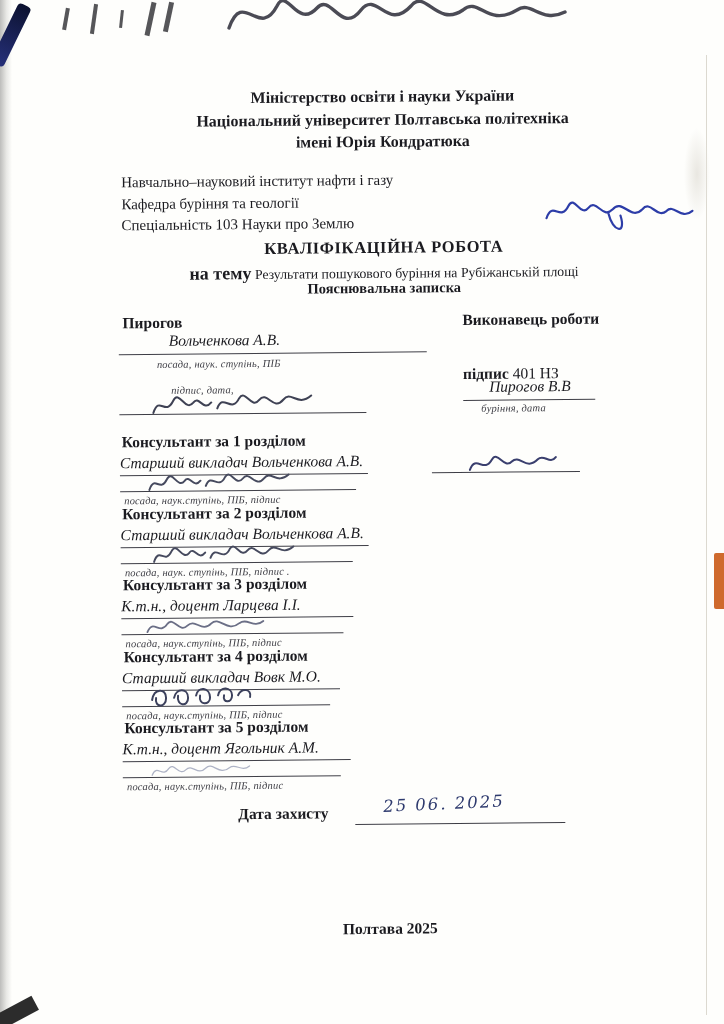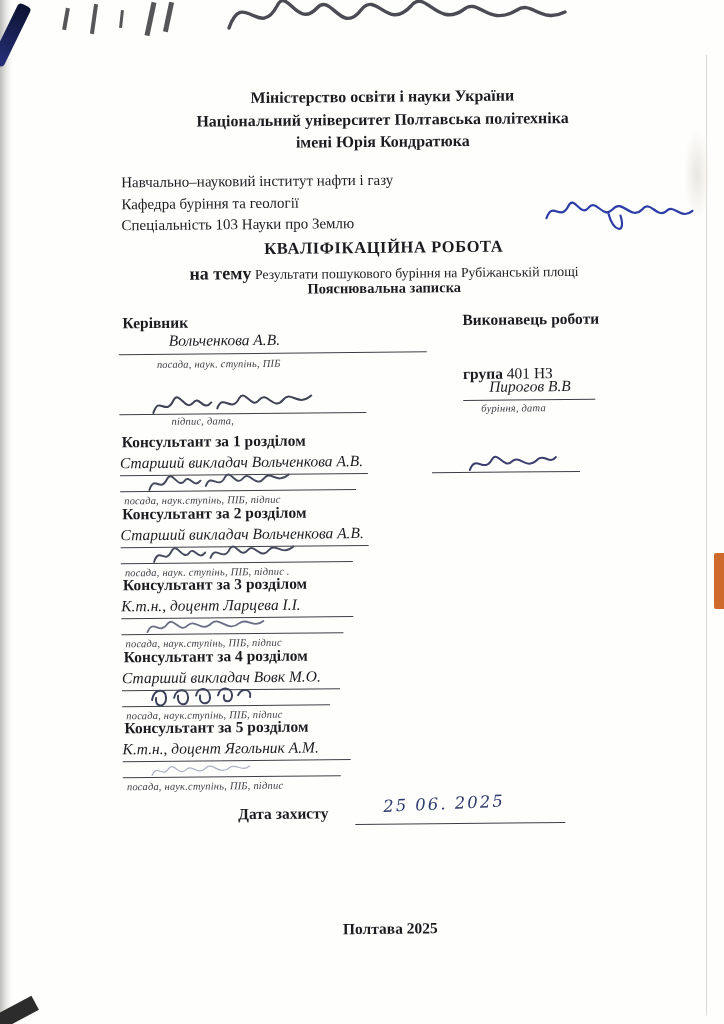--- a/index.html
+++ b/index.html
@@ -96,39 +96,39 @@
     <div class="cwrap" style="top:238px;">
       <div class="title">КВАЛІФІКАЦІЙНА РОБОТА</div>
     </div>
     <div class="cwrap topic" style="top:262px;">
       <span class="tl">на тему</span><span> Результати пошукового буріння на Рубіжанській площі</span>
     </div>
     <div class="cwrap" style="top:280px;">
       <div class="subtitle">Пояснювальна записка</div>
     </div>
 
-    <div class="abs role" style="left:124px;top:312px;">Керівник</div>
+    <div class="abs role" style="left:124px;top:312px;">Пирогов</div>
     <div class="abs role" style="left:464px;top:312px;">Виконавець роботи</div>
 
     <div class="abs ul nameline" style="left:120px;top:330px;width:308px;">
       <span style="padding-left:50px;">Вольченкова А.В.</span>
     </div>
     <div class="abs cap" style="left:158px;top:357px;">посада, наук. ступінь, ПІБ</div>
     <div class="abs ul sigline" style="left:120px;top:364px;width:247px;height:26px;">
       <svg class="sig" style="left:28px;bottom:-7px;" width="170" height="34" viewBox="0 0 170 34">
         <path d="M6 26 C 12 8 18 30 26 14 C 32 2 38 26 46 16 C 52 8 56 26 64 16 M70 22 C 76 6 84 28 92 12 C 98 2 104 24 112 14 C 120 4 126 26 136 14 C 144 4 150 22 164 10" fill="none" stroke="#3f4254" stroke-width="2" stroke-linecap="round"></path>
       </svg>
     </div>
-    <div class="abs cap" style="left:172px;top:414px;">підпис, дата,</div>
+    <div class="abs cap" style="left:172px;top:383px;">підпис, дата,</div>
 
     <div class="abs ul nameline" style="left:464px;top:330px;width:132px;">
       <span style="padding-left:26px;">Пирогов В.В</span>
     </div>
     <div class="abs" style="left:464px;top:366px;font-size:15.5px;">
-      <span class="b">група</span><span> 401 НЗ</span>
+      <span class="b">підпис</span><span> 401 НЗ</span>
     </div>
     <div class="abs ul sigline" style="left:432px;top:376px;width:148px;height:26px;">
       <svg class="sig" style="left:34px;bottom:-6px;" width="95" height="30" viewBox="0 0 95 30">
         <path d="M4 22 C 10 6 18 26 26 12 C 32 2 38 22 46 14 C 54 6 60 24 72 12 C 78 6 84 18 90 10" fill="none" stroke="#3a3f6e" stroke-width="2" stroke-linecap="round"></path>
       </svg>
     </div>
     <div class="abs cap" style="left:482px;top:404px;">буріння, дата</div>
 
     <section class="abs" style="left:120px;top:430px;width:250px;">
       <div class="clabel">Консультант за 1 розділом</div>

